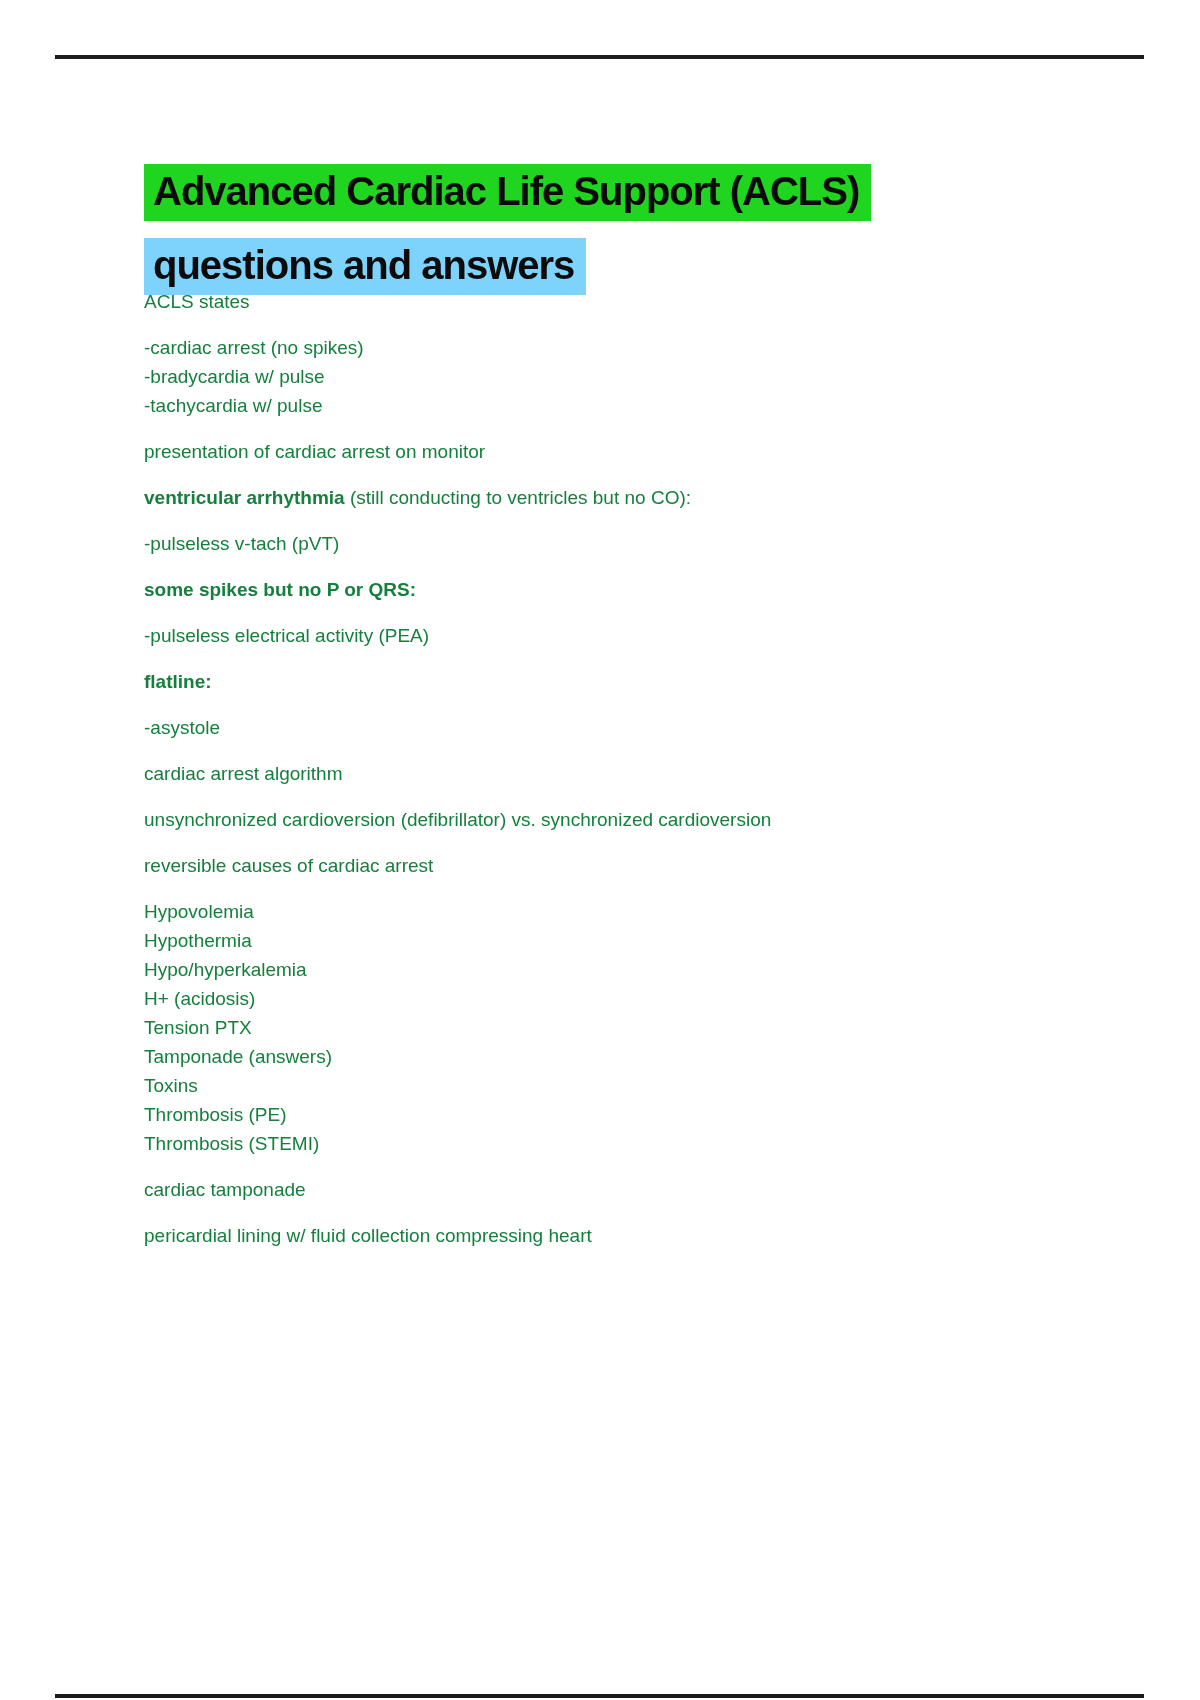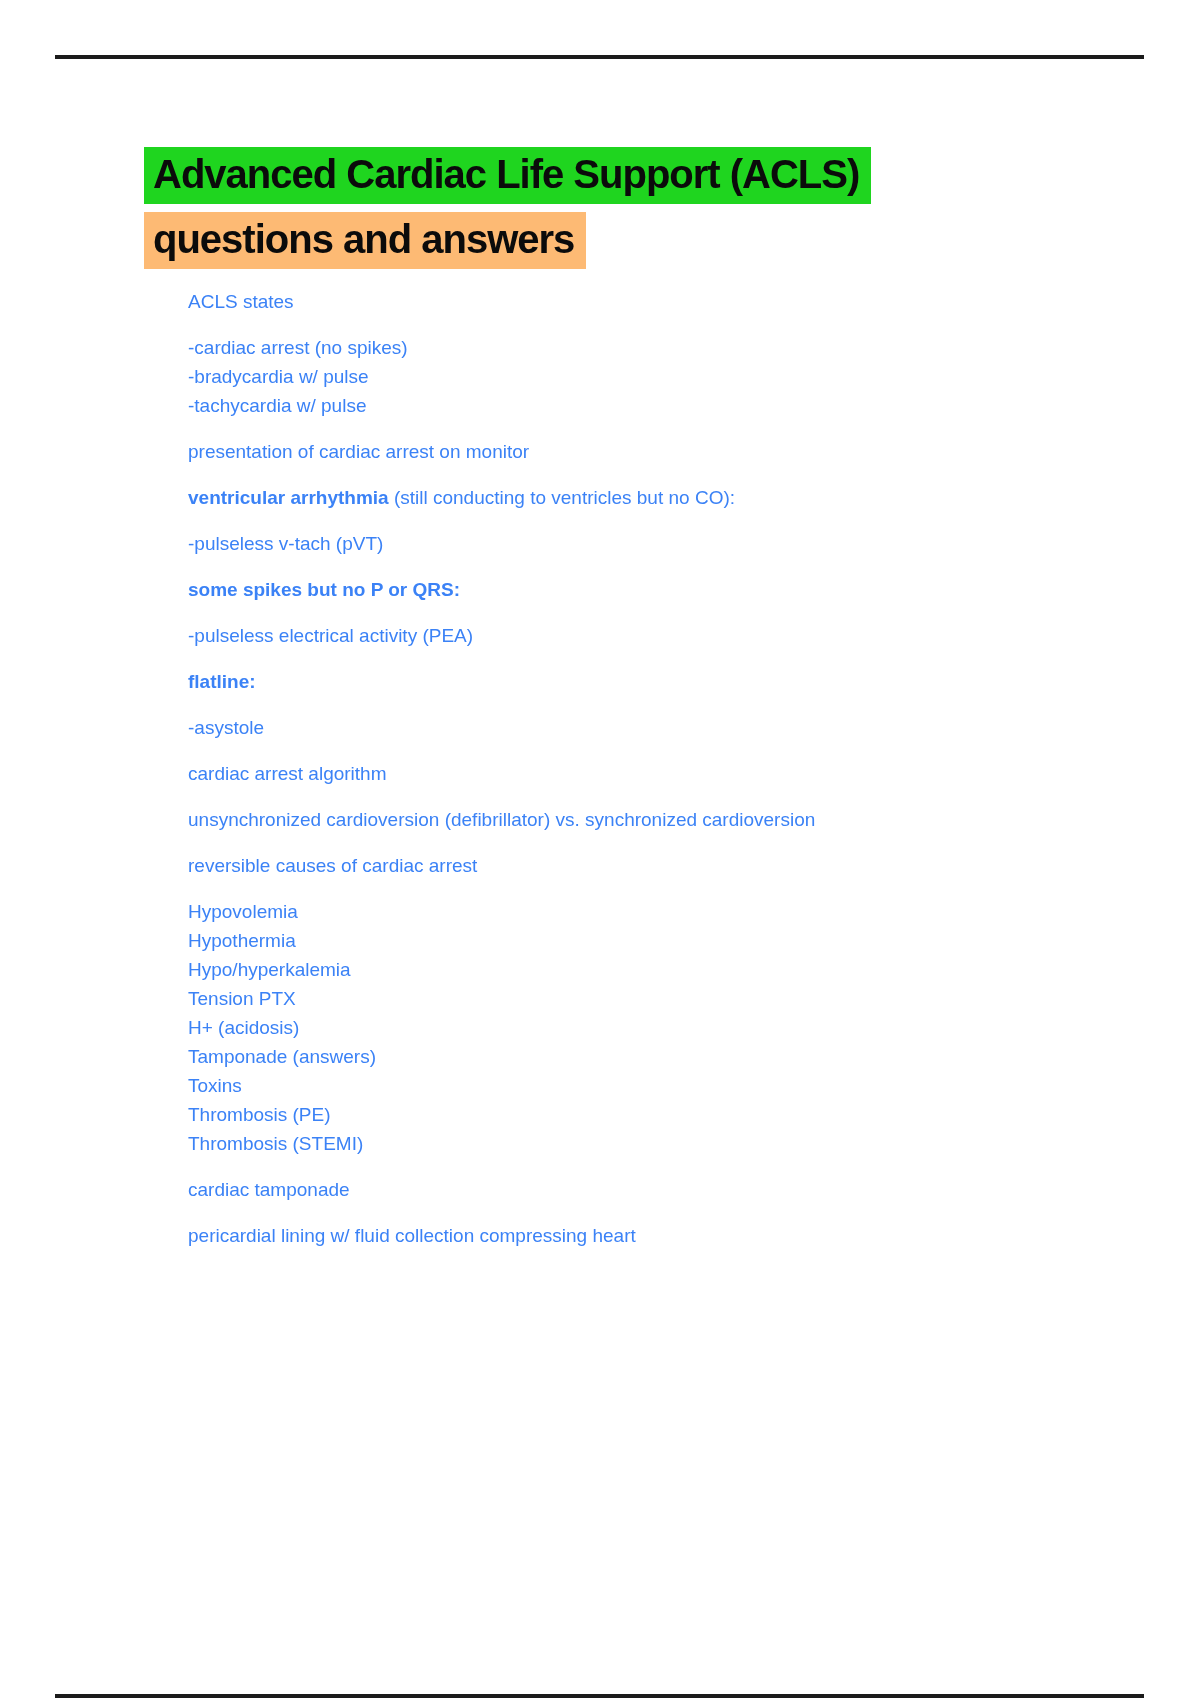--- a/index.html
+++ b/index.html
@@ -37,21 +37,21 @@
     margin: 0;
   }
   .title-line {
     display: table;
     font-size: 40px;
     line-height: 44px;
     font-weight: 700;
     letter-spacing: -1px;
     color: #0b0b0b;
     padding: 5px 12px 8px 9px;
-    margin: 0 0 8px 0;
+    margin: 17px 0 8px 0;
     white-space: nowrap;
   }
   .body-text {
     position: absolute;
     left: 144px;
     top: 287px;
     width: 920px;
     font-size: 19px;
     color: #1f1f1f;
   }
@@ -69,24 +69,24 @@
   }
 </style>
 </head>
 <body>
 
 <div class="page">
   <div class="rule rule-top" style="background: rgb(27, 27, 27);"></div>
 
   <h1 class="title-block">
     <span class="title-line" style="background: rgb(31, 213, 31); color: rgb(11, 11, 11);">Advanced Cardiac Life Support (ACLS)</span>
-    <span class="title-line" style="background: #fdba74; color: rgb(11, 11, 11);">questions and answers</span>
+    <span class="title-line" style="background: #7dd3fc; color: rgb(11, 11, 11);">questions and answers</span>
   </h1>
 
-  <div class="body-text" id="body-text" style="color: #3b82f6; margin-left: 44px;">
+  <div class="body-text" id="body-text" style="color: #15803d;">
       <p class="para">
         <span class="line"><span class="seg">ACLS states</span></span>
       </p>
       <p class="para">
         <span class="line"><span class="seg">-cardiac arrest (no spikes)</span></span>
         <span class="line"><span class="seg">-bradycardia w/ pulse</span></span>
         <span class="line"><span class="seg">-tachycardia w/ pulse</span></span>
       </p>
       <p class="para">
         <span class="line"><span class="seg">presentation of cardiac arrest on monitor</span></span>
@@ -115,22 +115,22 @@
       <p class="para">
         <span class="line"><span class="seg">unsynchronized cardioversion (defibrillator) vs. synchronized cardioversion</span></span>
       </p>
       <p class="para">
         <span class="line"><span class="seg">reversible causes of cardiac arrest</span></span>
       </p>
       <p class="para">
         <span class="line"><span class="seg">Hypovolemia</span></span>
         <span class="line"><span class="seg">Hypothermia</span></span>
         <span class="line"><span class="seg">Hypo/hyperkalemia</span></span>
+        <span class="line"><span class="seg">H+ (acidosis)</span></span>
         <span class="line"><span class="seg">Tension PTX</span></span>
-        <span class="line"><span class="seg">H+ (acidosis)</span></span>
         <span class="line"><span class="seg">Tamponade (answers)</span></span>
         <span class="line"><span class="seg">Toxins</span></span>
         <span class="line"><span class="seg">Thrombosis (PE)</span></span>
         <span class="line"><span class="seg">Thrombosis (STEMI)</span></span>
       </p>
       <p class="para">
         <span class="line"><span class="seg">cardiac tamponade</span></span>
       </p>
       <p class="para">
         <span class="line"><span class="seg">pericardial lining w/ fluid collection compressing heart</span></span>

